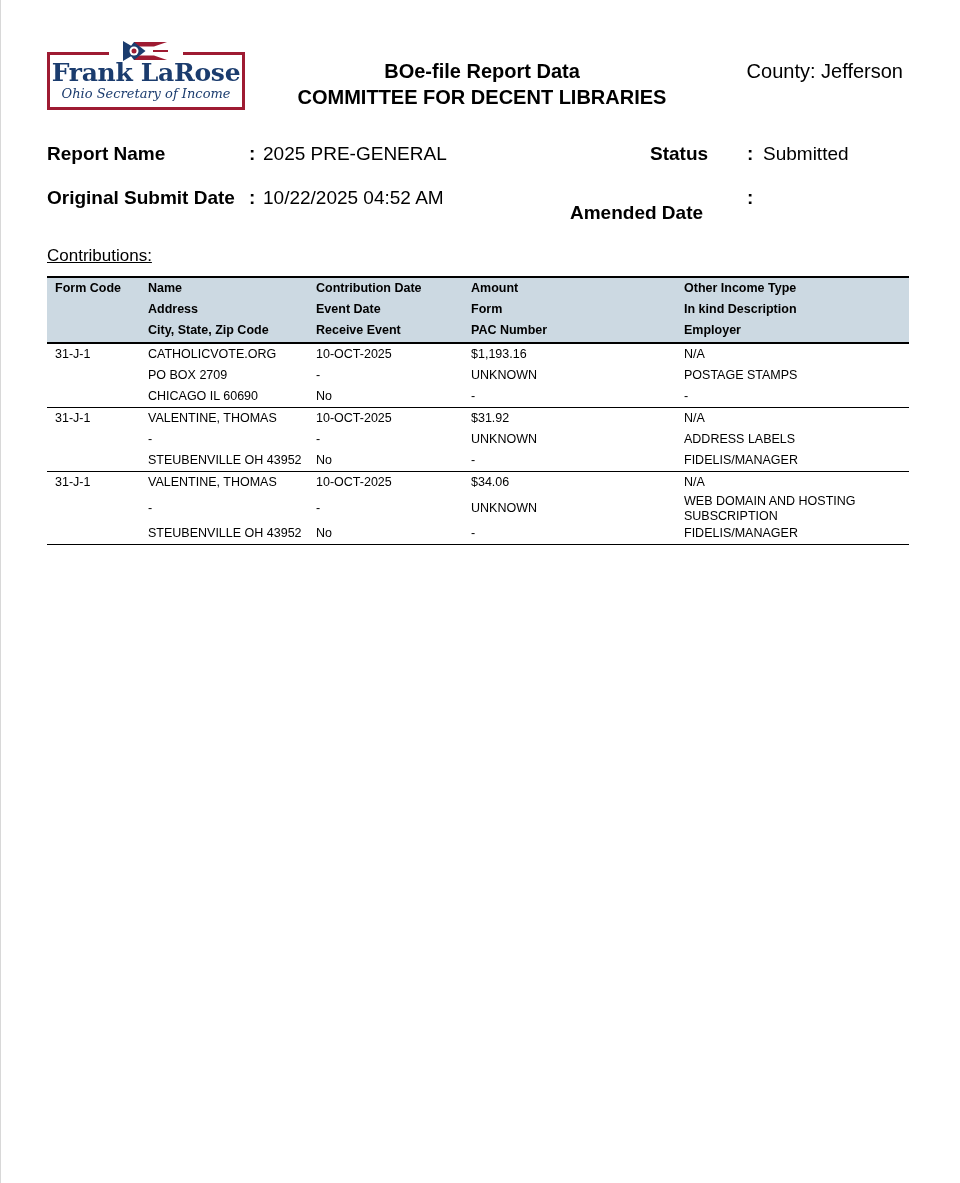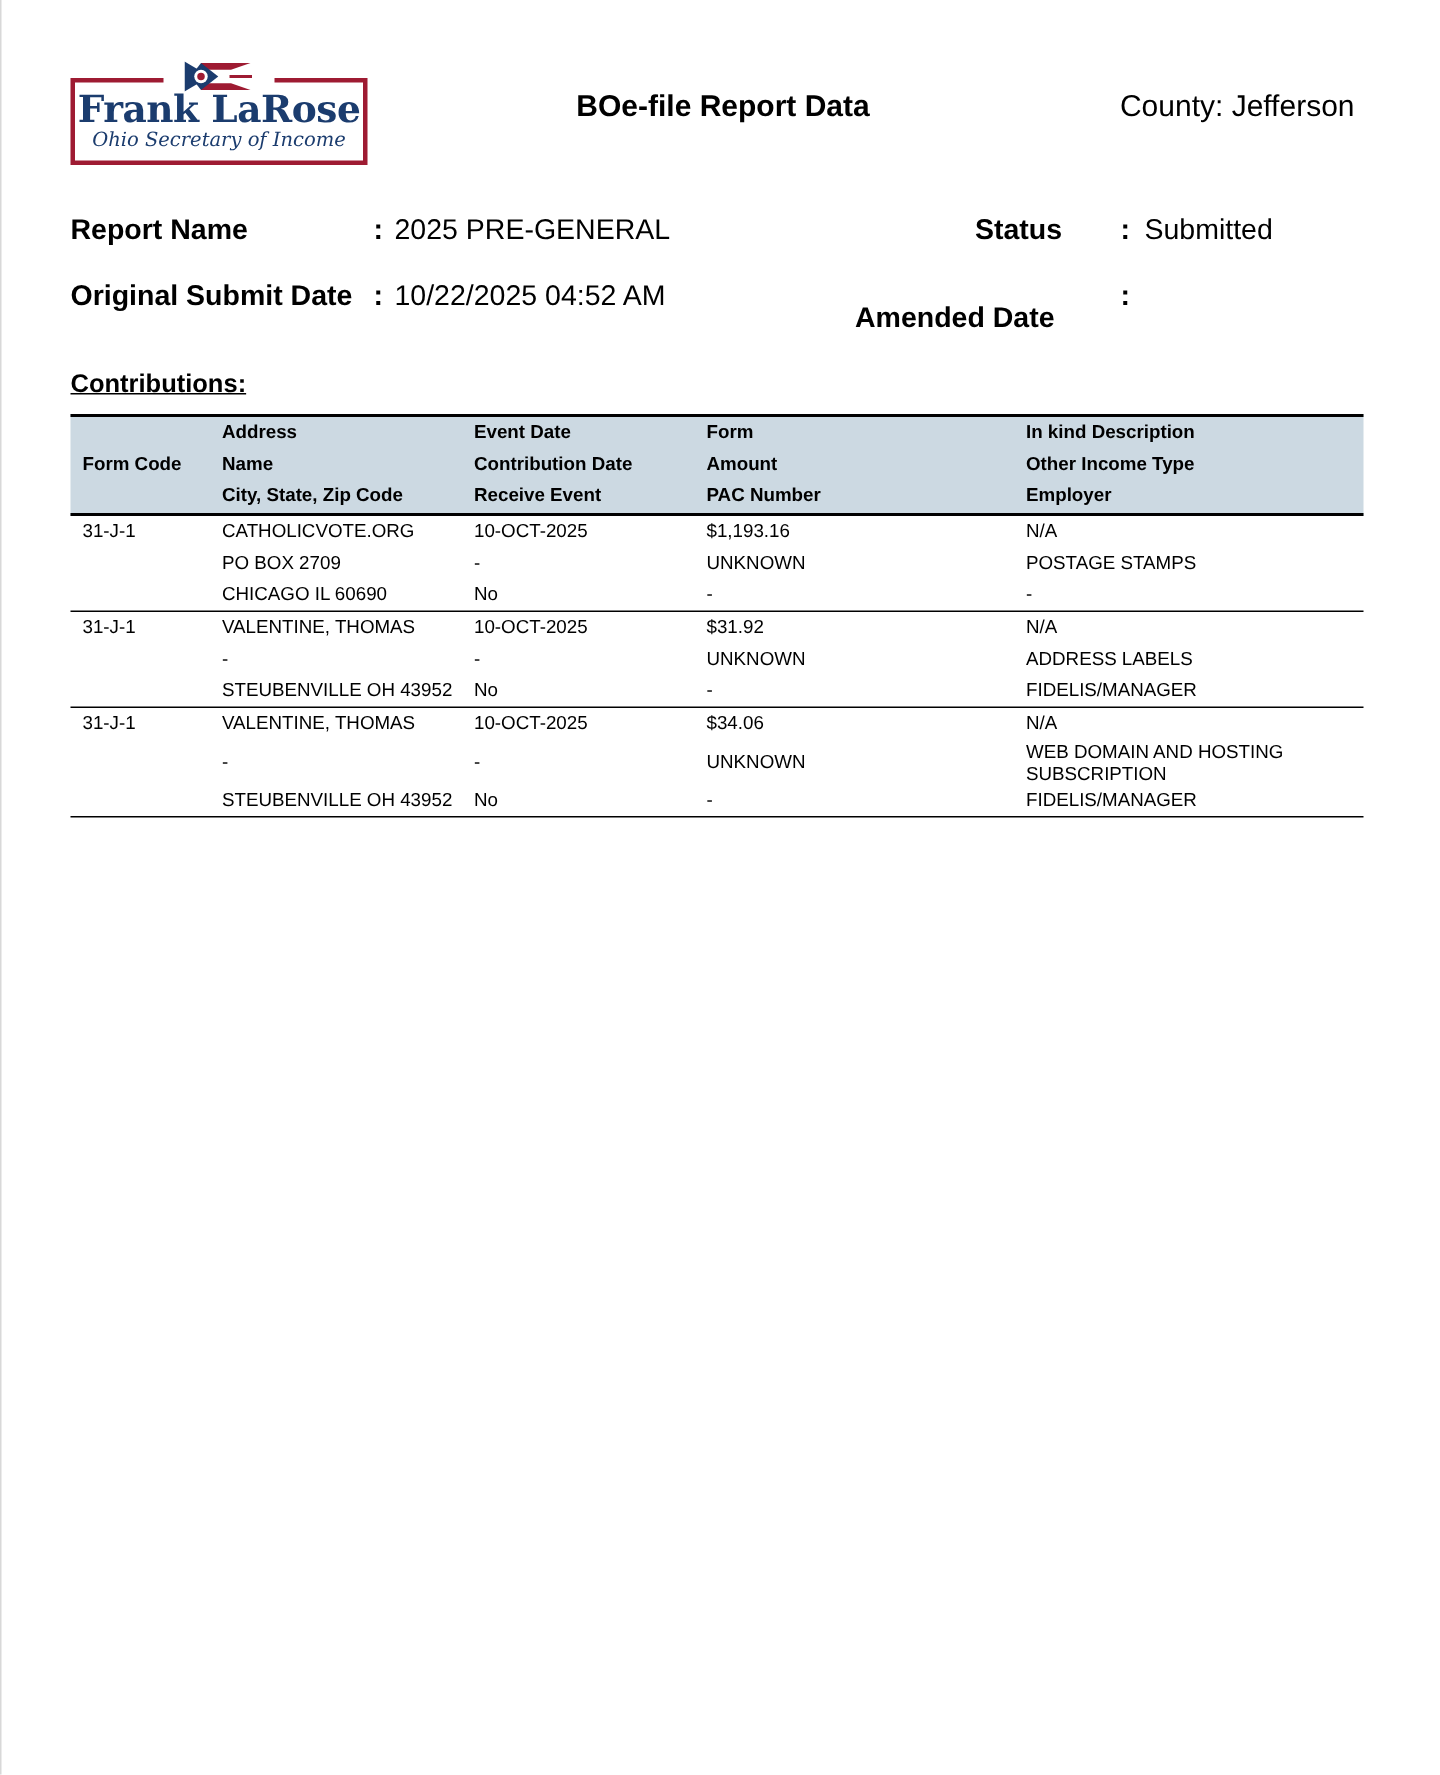--- a/index.html
+++ b/index.html
@@ -174,21 +174,21 @@
   .val-osd      { left: 216px; top: 0px; }
   .lbl-amend    { left: 523px; top: 15px; }
   .col-amend    { left: 700px; top: 0px; }
 
   
   .section-title {
     position: absolute;
     left: 46px;
     top: 246px;
     font-size: 17px;
-    font-weight: bold;
+    font-weight: normal;
     text-decoration: underline;
     line-height: 20px;
   }
 
   
   .table-wrap {
     position: absolute;
     left: 46px;
     top: 276px;
     width: 862px;
@@ -266,20 +266,21 @@
           <path d="M60 18 L86 18 L86 26 L60 26 Z" fill="#ffffff"></path>
           <path d="M60 20 L90 20 L90 24 L60 24 Z" fill="#9e1b32"></path>
         </svg>
       </div>
       <div class="logo-name">Frank LaRose</div>
       <div class="logo-sub">Ohio Secretary of Income</div>
     </div>
 
     <div class="title-block">
       <div class="title-main">BOe-file Report Data</div>
+      <div class="title-sub">COMMITTEE FOR DECENT LIBRARIES</div>
     </div>
 
     <div class="county">County: Jefferson</div>
   </div>
 
   <div class="meta">
 
     <div class="meta-row r1">
       <span class="m-label lbl-report">Report Name</span>
       <span class="m-colon col-report">:</span>
@@ -298,33 +299,33 @@
       <span class="m-value val-amend" style="left:716px;top:0px;"></span>
     </div>
   </div>
 
   <div class="section-title">Contributions:</div>
 
   <div class="table-wrap">
 
     <div class="thead">
       <div class="tline">
-        <span class="cell c-name">Address</span>
-        <span class="cell c-date">Event Date</span>
-        <span class="cell c-amt">Form</span>
-        <span class="cell c-oth">In kind Description</span>
-      </div>
-      <div class="tline">
         <span class="cell c-form">Form Code</span>
         <span class="cell c-name">Name</span>
         <span class="cell c-date">Contribution Date</span>
         <span class="cell c-amt">Amount</span>
         <span class="cell c-oth">Other Income Type</span>
       </div>
       <div class="tline">
+        <span class="cell c-name">Address</span>
+        <span class="cell c-date">Event Date</span>
+        <span class="cell c-amt">Form</span>
+        <span class="cell c-oth">In kind Description</span>
+      </div>
+      <div class="tline">
         <span class="cell c-name">City, State, Zip Code</span>
         <span class="cell c-date">Receive Event</span>
         <span class="cell c-amt">PAC Number</span>
         <span class="cell c-oth">Employer</span>
       </div>
     </div>
 
     <div class="row-group">
       <div class="tline">
         <span class="cell c-form">31-J-1</span>

